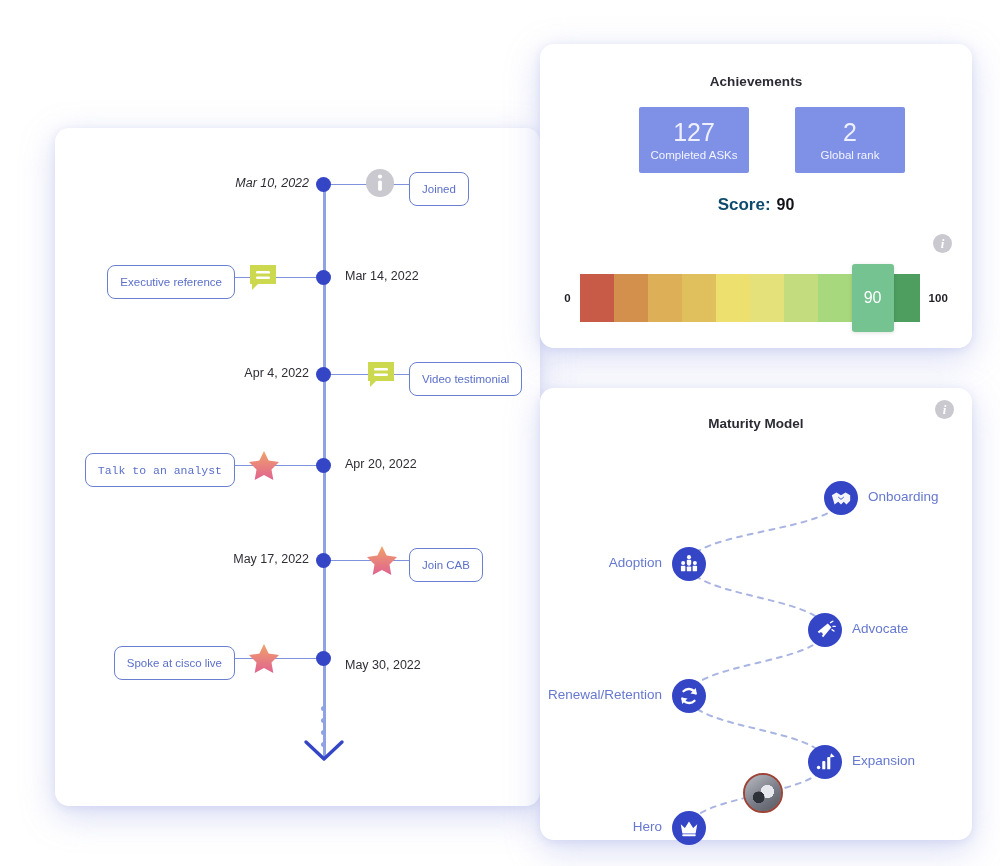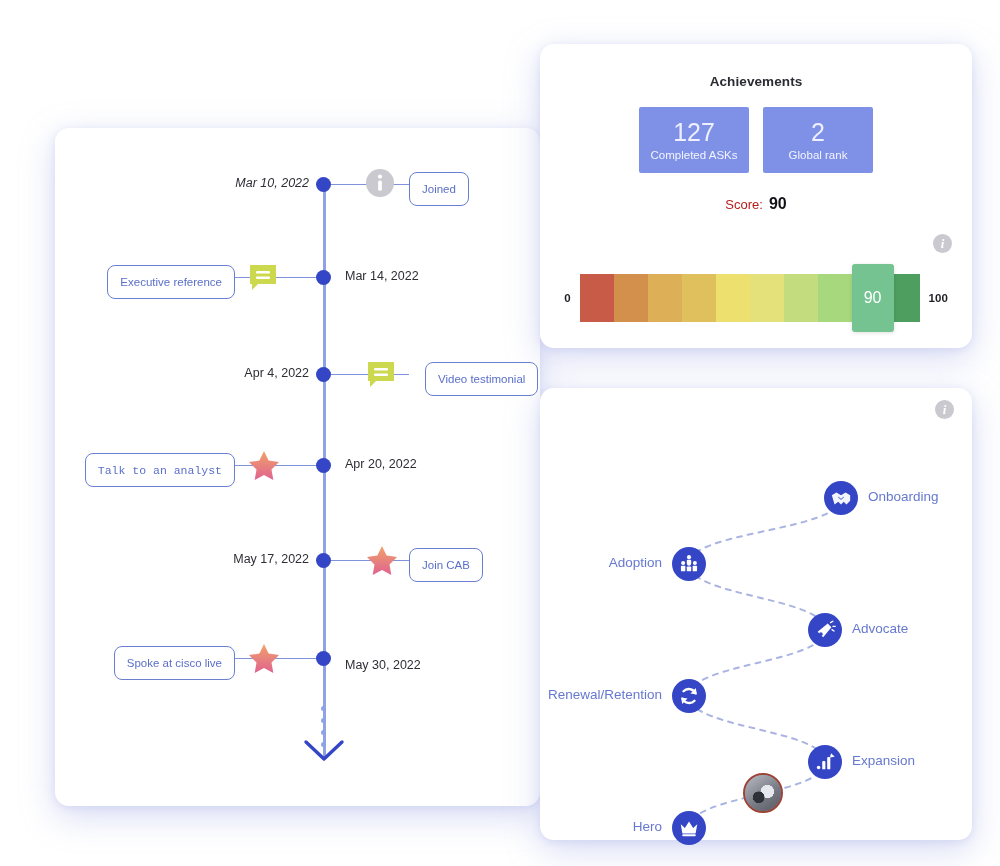--- a/index.html
+++ b/index.html
@@ -25,32 +25,33 @@
   
   .ach-title {
     text-align: center; font-size: 13.5px; font-weight: bold;
     color: #2b2b33; margin-top: 30px; letter-spacing: .1px;
   }
   .tiles { display: flex; justify-content: center; gap: 14px; margin-top: 18px; }
   .tile {
     width: 110px; height: 66px; border-radius: 2px;
     display: flex; flex-direction: column; align-items: center; justify-content: center;
     color: #ffffff;
+    margin-left: 32px;
   }
   .tile.light { background: #7f91e6; }
   .tile.dark  { background: #3b44c4; width: 118px; height: 74px; margin-top: -4px; }
   .tile .num { font-size: 25px; font-weight: 300; line-height: 1.05; color: #eef0ff; }
   .tile.dark .num { font-size: 30px; }
   .tile .lbl { font-size: 11.5px; margin-top: 3px; color: #f3f4ff; }
 
   .score-row {
     margin-top: 22px; display: flex; align-items: center; justify-content: center;
     position: relative;
   }
-  .score-label { font-size: 13px; font-weight: normal; color: #b91c1c; }
+  .score-label { font-size: 17px; font-weight: bold; color: #0c4a6e; }
   .score-value { font-size: 16px; font-weight: bold; color: #111118; margin-left: 6px; }
 
   .info-icon {
     width: 19px; height: 19px; border-radius: 50%;
     background: #c9c9cf; color: #ffffff;
     font-size: 13px; font-weight: bold; font-style: italic;
     display: flex; align-items: center; justify-content: center;
     font-family: "Liberation Serif", serif;
   }
   #ach-info { position: absolute; right: 20px; top: 190px; }
@@ -174,21 +175,21 @@
           <span class="datelabel" style="left: 290px;">Mar 14, 2022</span>
         </div>
         <div class="event" style="top: 234px;">
           <div class="node"></div>
           <div class="connector" style="left: 274px; width: 80px;"></div>
           <div class="badge" style="left: 310px;"><svg width="32" height="32" viewBox="0 0 32 32">
       <path fill="#ccd94e" d="M3 4 h26 v19 H11 l-6 6 v-6 H3 Z"></path>
       <rect x="9" y="10" width="14" height="2.6" rx="1.2" fill="#ffffff"></rect>
       <rect x="9" y="15.4" width="14" height="2.6" rx="1.2" fill="#ffffff"></rect>
     </svg></div>
-          <div class="chip" style="left: 370px;">Video testimonial</div>
+          <div class="chip" style="left: 354px;">Video testimonial</div>
           <span class="datelabel" style="right: 231px; text-align: right;">Apr 4, 2022</span>
         </div>
         <div class="event" style="top: 325px;">
           <div class="node"></div>
           <div class="connector" style="right: 211px; width: 102px; left: auto;"></div>
           <div class="badge" style="left: 192px;"><svg width="34" height="34" viewBox="0 0 34 34">
       <defs>
                 <linearGradient id="stg" x1="0" y1="0" x2="0" y2="1">
         <stop offset="0%" stop-color="#f0a36a"></stop>
         <stop offset="100%" stop-color="#e0628f"></stop>
@@ -267,20 +268,21 @@
           <div class="seg" style="background: rgb(168, 216, 126);"></div>
           <div class="seg" style="background: rgb(142, 210, 122);"></div>
           <div class="seg" style="background: rgb(78, 158, 95);"></div>
           <div class="marker" id="score-marker" style="background: rgb(116, 195, 145);">90</div>
       </div>
       <span class="bar-end">100</span>
     </div>
   </div>
 
   <div class="card" id="maturity-card">
+    <div class="mat-title">Maturity Model</div>
     <div class="info-icon" id="mat-info">i</div>
 
     <svg id="mat-canvas">
       <path id="mat-path" fill="none" stroke="#a9b4e2" stroke-width="2" stroke-dasharray="5 6" stroke-linecap="round" d="M 301 110 C 301 143, 149 143, 149 176 C 149 209, 285 209, 285 242 C 285 275, 149 275, 149 308 C 149 341, 285 341, 285 374 C 285 407, 149 407, 149 440"></path>
     </svg>
 
     <div id="mat-holder">
         <div class="mnode" style="left: 284px; top: 93px;">
           <span style="display: flex;">
             <svg width="22" height="22" viewBox="0 0 24 24">

